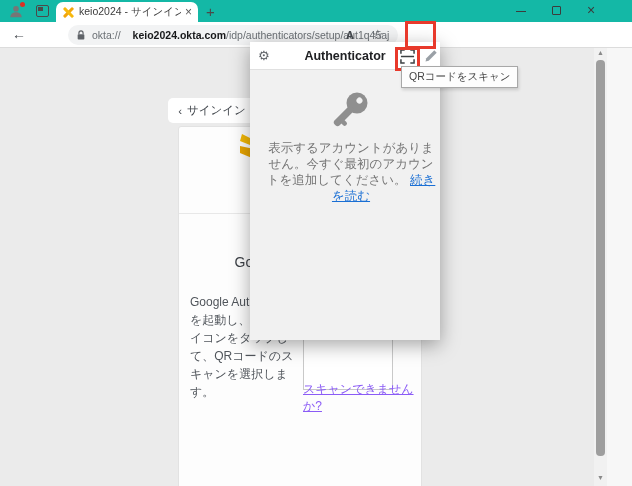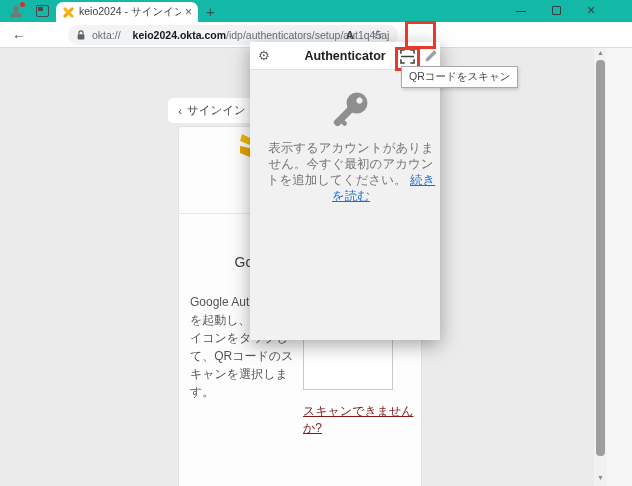--- a/index.html
+++ b/index.html
@@ -52,21 +52,21 @@
 
   
   .pagearea { left:0; top:48px; width:594px; height:438px; background:#ebebeb; }
   .back-pill { left:168px; top:50px; width:88px; height:25px; background:#fff; border-radius:5px; display:flex; align-items:center; justify-content:center; gap:5px; font-size:11.5px; color:#42474d; }
   .card { left:178px; top:78px; width:244px; height:384px; background:#fdfdfd; border:1px solid #e2e2e2; border-radius:3px; }
   .logo-frag { left:238px; top:84px; }
   .card-divider { left:179px; top:165px; width:242px; height:1px; background:#e8e8e8; }
   .card-heading { left:178px; top:206px; width:244px; text-align:center; font-size:14px; color:#3b3f45; }
   .instructions { left:190px; top:245px; width:114px; font-size:12px; line-height:18px; color:#50555b; }
   .qrbox { left:303px; top:252px; width:90px; height:90px; background:#fff; border:1px solid #c9c9c9; }
-  .cant-scan { left:303px; top:355px; width:112px; font-size:12px; line-height:17px; color:#7f1d1d; text-decoration:underline; }
+  .cant-scan { left:303px; top:333px; width:112px; font-size:12px; line-height:17px; color:#8b5cf6; text-decoration:underline; }
   .next-btn { left:203px; top:389px; width:192px; height:32px; background:#2062d4; border:none; border-radius:4px; color:#fff; font-size:13px; font-family:inherit; }
   .back-list { left:203px; top:437px; font-size:12px; color:#42474d; text-decoration:underline; }
 
   
   .sb-track { left:594px; top:48px; width:13px; height:438px; background:#f1f1f1; }
   .sb-arrow { position:absolute; left:597px; font-size:7px; color:#8a8a8a; }
   .sb-thumb { left:596px; top:60px; width:9px; height:396px; background:#9e9e9e; border-radius:4px; }
 
   
   .rail { left:607px; top:48px; width:25px; height:438px; background:#f7f7f7; }

